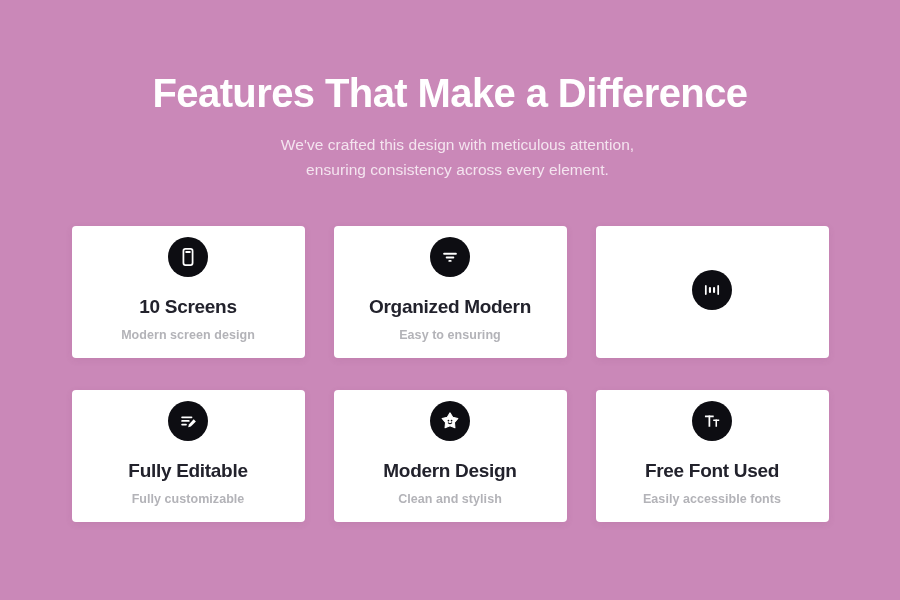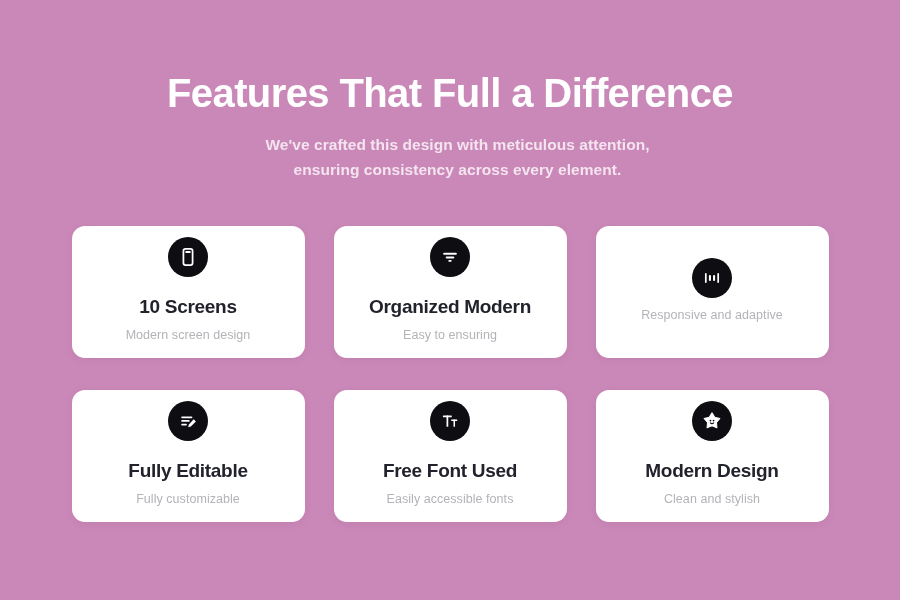--- a/index.html
+++ b/index.html
@@ -37,42 +37,42 @@
     font-size: 40px;
     font-weight: 700;
     color: #ffffff;
     letter-spacing: -0.6px;
     line-height: 1.15;
   }
 
   .page-subtitle {
     margin-top: 16px;
     font-size: 15.5px;
-    font-weight: 700;
+    font-weight: 400;
     color: #f4e4ef;
     line-height: 1.62;
     letter-spacing: 0.05px;
     padding-left: 15px;
   }
 
   .page-subtitle .sub-line { display: block; }
 
   
   .cards-grid {
     margin-top: 44px;
     display: grid;
     grid-template-columns: repeat(3, 233px);
     grid-template-rows: repeat(2, 132px);
     column-gap: 29px;
     row-gap: 32px;
   }
 
   .feature-card {
     background: #ffffff;
-    border-radius: 13px;
+    border-radius: 4px;
     display: flex;
     flex-direction: column;
     align-items: center;
     justify-content: center;
     padding: 10px 12px 14px;
     box-shadow: 0 2px 7px rgba(120, 60, 100, 0.10);
   }
 
   .card-icon {
     width: 40px;
@@ -93,34 +93,34 @@
     font-weight: 700;
     color: #22222c;
     letter-spacing: -0.3px;
     line-height: 1.2;
     text-align: center;
   }
 
   .card-desc {
     margin-top: 9px;
     font-size: 12.5px;
-    font-weight: 400;
+    font-weight: 700;
     color: #b3b3b8;
     letter-spacing: 0.05px;
     line-height: 1.3;
     text-align: center;
   }
 </style>
 </head>
 <body>
 
 <div class="page">
 
   <div class="header">
-    <h1 class="page-title">Features That Full a Difference</h1>
+    <h1 class="page-title">Features That Make a Difference</h1>
     <p class="page-subtitle">
       <span class="sub-line">We've crafted this design with meticulous attention,</span>
       <span class="sub-line">ensuring consistency across every element.</span>
     </p>
   </div>
 
   <div class="cards-grid">
 
     <div class="feature-card">
       <span class="card-icon">
@@ -147,57 +147,56 @@
 
     <div class="feature-card">
       <span class="card-icon">
         <svg width="22" height="22" viewBox="0 0 24 24" aria-hidden="true">
           <rect x="4.3" y="6.6" width="1.9" height="10.8" rx="0.95" fill="#ffffff"></rect>
           <rect x="8.6" y="8.6" width="2.3" height="6.8" rx="1.15" fill="#ffffff"></rect>
           <rect x="13.1" y="8.6" width="2.3" height="6.8" rx="1.15" fill="#ffffff"></rect>
           <rect x="17.8" y="6.6" width="1.9" height="10.8" rx="0.95" fill="#ffffff"></rect>
         </svg>
       </span>
-      <div class="card-desc">Responsive and adaptive</div>
     </div>
 
     <div class="feature-card">
       <span class="card-icon">
         <svg width="22" height="22" viewBox="0 0 24 24" aria-hidden="true">
           <rect x="4.6" y="7.0" width="12.2" height="1.9" rx="0.95" fill="#ffffff"></rect>
           <rect x="4.6" y="11.0" width="9.2" height="1.9" rx="0.95" fill="#ffffff"></rect>
           <rect x="4.6" y="15.0" width="6.2" height="1.9" rx="0.95" fill="#ffffff"></rect>
           <path d="M18.2 10.1 L20.6 12.5 L15.1 18.0 L12.2 18.7 L13.0 15.8 Z" fill="#ffffff"></path>
         </svg>
       </span>
       <div class="card-title">Fully Editable</div>
       <div class="card-desc">Fully customizable</div>
-    </div>
-
-    <div class="feature-card">
-      <span class="card-icon">
-        <svg width="22" height="22" viewBox="0 0 24 24" aria-hidden="true">
-          <rect x="4.3" y="6.1" width="9.6" height="1.9" rx="0.3" fill="#ffffff"></rect>
-          <rect x="8.2" y="6.1" width="1.9" height="12.2" rx="0.3" fill="#ffffff"></rect>
-          <rect x="13.3" y="10.4" width="6.6" height="1.7" rx="0.3" fill="#ffffff"></rect>
-          <rect x="15.8" y="10.4" width="1.7" height="7.9" rx="0.3" fill="#ffffff"></rect>
-        </svg>
-      </span>
-      <div class="card-title">Free Font Used</div>
-      <div class="card-desc">Easily accessible fonts</div>
     </div>
 
     <div class="feature-card">
       <span class="card-icon">
         <svg width="22" height="22" viewBox="0 0 24 24" aria-hidden="true">
           <path d="M12 3.1 L15.0 7.9 L20.6 9.2 L16.9 13.6 L17.4 19.3 L12 17.1
                    L6.6 19.3 L7.1 13.6 L3.4 9.2 L9.0 7.9 Z" fill="#ffffff" stroke="#ffffff" stroke-width="1.1" stroke-linejoin="round"></path>
           <circle cx="10.3" cy="11.5" r="0.95" fill="#0d0d12"></circle>
           <circle cx="13.7" cy="11.5" r="0.95" fill="#0d0d12"></circle>
           <path d="M10.2 14.0 Q12 15.7 13.8 14.0" fill="none" stroke="#0d0d12" stroke-width="1.25" stroke-linecap="round"></path>
         </svg>
       </span>
       <div class="card-title">Modern Design</div>
       <div class="card-desc">Clean and stylish</div>
     </div>
 
+    <div class="feature-card">
+      <span class="card-icon">
+        <svg width="22" height="22" viewBox="0 0 24 24" aria-hidden="true">
+          <rect x="4.3" y="6.1" width="9.6" height="1.9" rx="0.3" fill="#ffffff"></rect>
+          <rect x="8.2" y="6.1" width="1.9" height="12.2" rx="0.3" fill="#ffffff"></rect>
+          <rect x="13.3" y="10.4" width="6.6" height="1.7" rx="0.3" fill="#ffffff"></rect>
+          <rect x="15.8" y="10.4" width="1.7" height="7.9" rx="0.3" fill="#ffffff"></rect>
+        </svg>
+      </span>
+      <div class="card-title">Free Font Used</div>
+      <div class="card-desc">Easily accessible fonts</div>
+    </div>
+
   </div>
 </div>
 
 </body></html>

